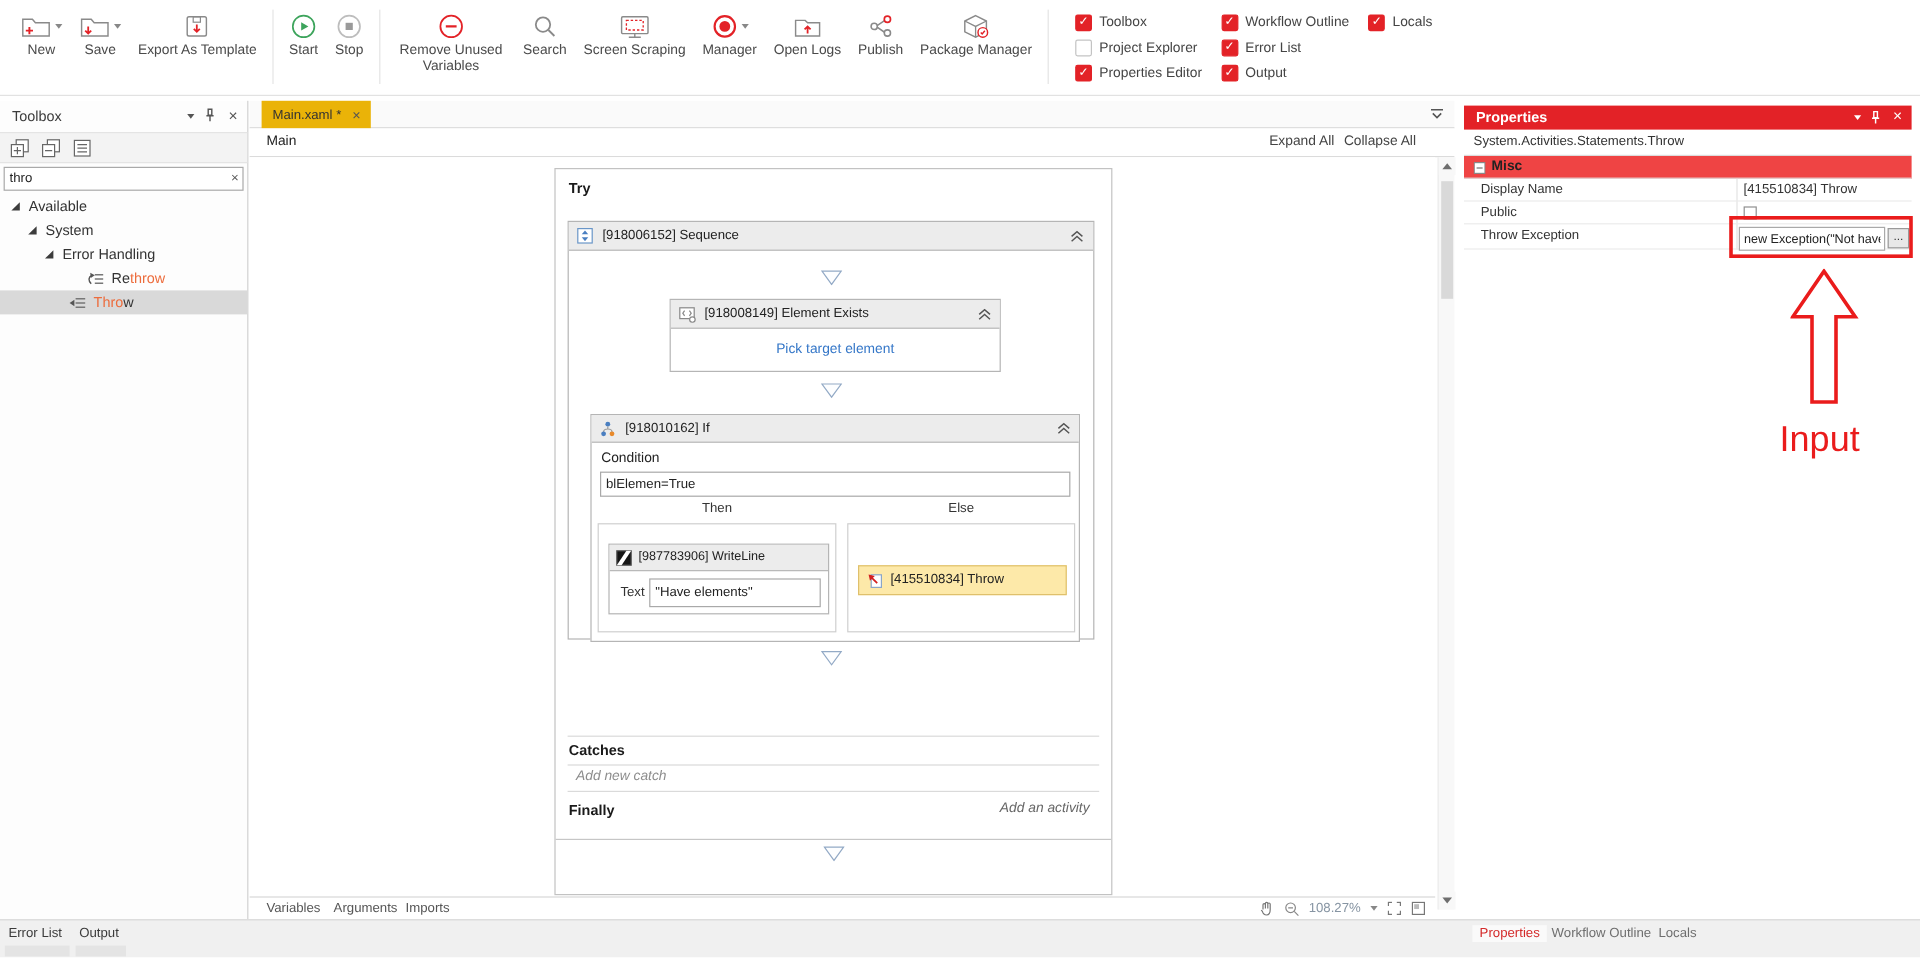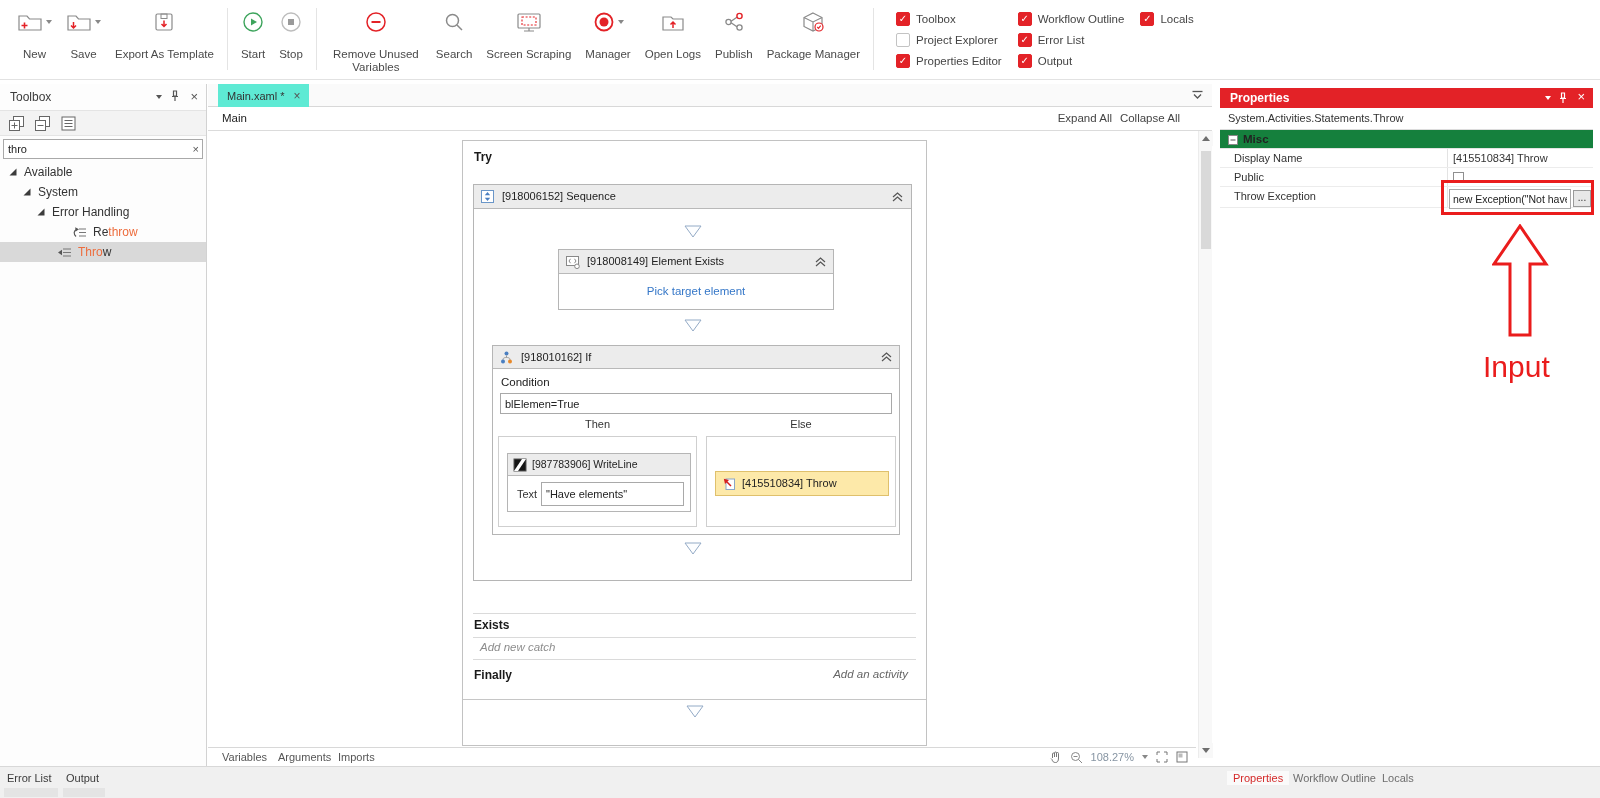--- a/index.html
+++ b/index.html
@@ -7,21 +7,21 @@
        font-family:"Liberation Sans","DejaVu Sans",sans-serif;font-size:12px;color:#333}
   .abs{position:absolute}
   svg{display:block}
 
   
   #ribbon{position:absolute;left:0;top:0;width:1600px;height:80px;background:#fff;
           border-bottom:1px solid #e2e2e2;display:flex;align-items:flex-start;
           padding:6px 0 0 10px;box-sizing:border-box}
   .rbtn{display:flex;flex-direction:column;align-items:center;padding:2px 7px;cursor:default}
   .ric{height:28px;display:flex;align-items:center;gap:3px}
-  .rlabel{font-size:11.5px;color:#4a4a4a;margin-top:12px;text-align:center;line-height:13px}
+  .rlabel{font-size:11.5px;color:#4a4a4a;margin-top:0;text-align:center;line-height:13px}
   .rlabel.wrap{width:92px;white-space:normal}
   .rsep{width:1px;background:#e4e4e4;height:62px;margin:2px 6px 0}
   .chevdown{width:0;height:0;border-left:3.5px solid transparent;border-right:3.5px solid transparent;border-top:4px solid #888}
   #toggles{display:flex;gap:16px;margin-left:16px;padding-top:6px}
   .tcol{display:flex;flex-direction:column;gap:7px}
   .toggle{display:flex;align-items:center;gap:6px;font-size:11.5px;color:#444;white-space:nowrap}
   .cb{width:14px;height:14px;border:1px solid #c3c3c3;border-radius:2px;background:#fff;
       display:flex;align-items:center;justify-content:center;box-sizing:border-box;
       font-size:10px;color:#fff;line-height:12px}
   .cb.checked{background:#e32227;border-color:#e32227}
@@ -291,42 +291,42 @@
       <path d="M6,4 h8 M6,7.5 h8 M6,11 h8" stroke="#777" stroke-width="1.2" fill="none"></path>
       <polygon points="1,7.5 5,4.8 5,10.2" fill="#555"></polygon>
     </svg>
     <span class="abs treelabel" style="left:78px;top:3px"><span></span><span class="orange">Thro</span><span>w</span></span>
   </div>
 </div>
 
 <div id="editor">
 
   <div class="abs" style="left:0;top:0;width:1004px;height:23px;background:#fafafa;border-bottom:1px solid #d8d8d8;box-sizing:border-box">
-    <div class="abs" style="left:10px;top:0;height:23px;background:#5eead4;padding:0 9px;display:flex;align-items:center;gap:9px">
+    <div class="abs" style="left:10px;top:0;height:23px;background:#eab308;padding:0 9px;display:flex;align-items:center;gap:9px">
       <span style="font-size:11px;color:#333">Main.xaml *</span>
       <span class="close-x" style="font-size:12px"></span>
     </div>
     <svg class="abs" style="right:8px;top:6px" width="13" height="12" viewBox="0 0 13 12">
       <path d="M1.5,1.5 h10" stroke="#555" stroke-width="1.3"></path>
       <polyline points="3,4.5 6.5,8 10,4.5" stroke="#555" stroke-width="1.3" fill="none"></polyline>
     </svg>
   </div>
 
   <div class="abs" style="left:0;top:23px;width:1004px;height:24px;background:#fff;border-bottom:1px solid #dbdbdb;box-sizing:border-box">
     <span class="abs" style="left:14px;top:5px;font-size:11.5px;color:#222">Main</span>
     <span class="abs" style="right:100px;top:5px;font-size:11.5px;color:#444">Expand All</span>
     <span class="abs" style="right:32px;top:5px;font-size:11.5px;color:#444">Collapse All</span>
   </div>
 
   <div class="abs" style="left:0;top:47px;width:988px;height:616px;background:#fff;overflow:hidden">
 
     <div class="wfbox" style="left:254px;top:9px;width:465px;height:606px;border-color:#c2c2c2">
       <div class="blabel" style="left:11px;top:9px">Try</div>
 
-      <div class="wfbox" style="left:10px;top:43px;width:439px;height:397px">
+      <div class="wfbox" style="left:10px;top:43px;width:439px;height:349px">
         <div class="wfhead" style="height:24px">
           <svg class="abs" style="left:6px;top:4px" width="15" height="15" viewBox="0 0 15 15">
             <rect x="1.5" y="1.5" width="12" height="12" fill="#fff" stroke="#6a96c8"></rect>
             <polygon points="7.5,3 4.8,6.2 10.2,6.2" fill="#4a7fc1"></polygon>
             <polygon points="7.5,12 4.8,8.8 10.2,8.8" fill="#4a7fc1"></polygon>
           </svg>
           <span class="wftitle" style="left:28px;top:5px">[918006152] Sequence</span>
           <svg class="abs" style="right:8px;top:7px" width="11" height="10" viewBox="0 0 11 10">
             <polyline points="1,5 5.5,1 10,5" stroke="#555" fill="none" stroke-width="1.2"></polyline>
             <polyline points="1,9 5.5,5 10,9" stroke="#555" fill="none" stroke-width="1.2"></polyline>
@@ -403,21 +403,21 @@
             </div>
           </div>
         </div>
 
         <svg class="abs" style="left:210px;top:357px" width="18" height="13" viewBox="0 0 18 13">
           <polygon points="1,1 17,1 9,12" fill="#fdfeff" stroke="#93aac6"></polygon>
         </svg>
       </div>
 
       <div class="hline" style="top:472px"></div>
-      <div class="blabel" style="left:11px;top:477px">Exists</div>
+      <div class="blabel" style="left:11px;top:477px">Catches</div>
       <div class="hline" style="top:496px"></div>
       <div class="itgray" style="left:17px;top:500px">Add new catch</div>
       <div class="hline" style="top:518px"></div>
       <div class="blabel" style="left:11px;top:527px">Finally</div>
       <div class="itgray" style="right:18px;top:527px;color:#666">Add an activity</div>
       <div class="abs" style="left:0;right:0;top:558px;border-top:1px solid #c6c6c6"></div>
 
       <svg class="abs" style="left:223px;top:564px" width="18" height="13" viewBox="0 0 18 13">
         <polygon points="1,1 17,1 9,12" fill="#fdfeff" stroke="#93aac6"></polygon>
       </svg>
@@ -467,21 +467,21 @@
     <svg class="abs" style="right:25px;top:4px" width="10" height="13" viewBox="0 0 10 13">
       <path d="M3.5,1 h3 v5 h-3 Z M2,6.5 h6 M5,6.5 V11" stroke="#fff" stroke-width="1.2" fill="none"></path>
     </svg>
     <span class="abs close-x" style="right:8px;top:4px;color:#fff"></span>
   </div>
 
   <div class="abs" style="left:0;top:24px;width:373px;height:22px;border-bottom:1px solid #dcdcdc;box-sizing:border-box">
     <span class="abs" style="left:8px;top:4px;font-size:11px;color:#333">System.Activities.Statements.Throw</span>
   </div>
 
-  <div class="abs" style="left:0;top:46px;width:373px;height:19px;background:#15803d;border-bottom:1px solid #e3e3e3;box-sizing:border-box">
+  <div class="abs" style="left:0;top:46px;width:373px;height:19px;background:#ef4444;border-bottom:1px solid #e3e3e3;box-sizing:border-box">
     <svg class="abs" style="left:8px;top:5px" width="10" height="10" viewBox="0 0 10 10">
       <rect x="0.5" y="0.5" width="9" height="9" fill="#fff" stroke="#888"></rect>
       <path d="M2.5,5 h5" stroke="#555" fill="none"></path>
     </svg>
     <span class="abs" style="left:23px;top:3px;font-weight:bold;font-size:11.5px;color:#222">Misc</span>
   </div>
 
   <div class="abs" style="left:227px;top:65px;width:1px;height:59px;background:#e3e3e3"></div>
 
   <div class="prow" style="top:65px;height:19px">

